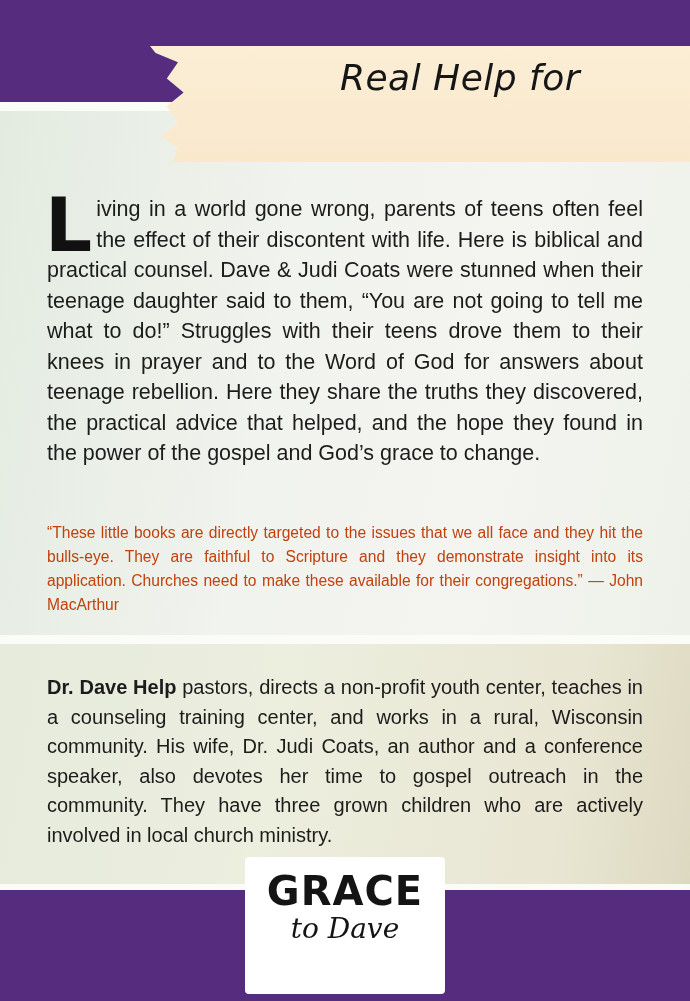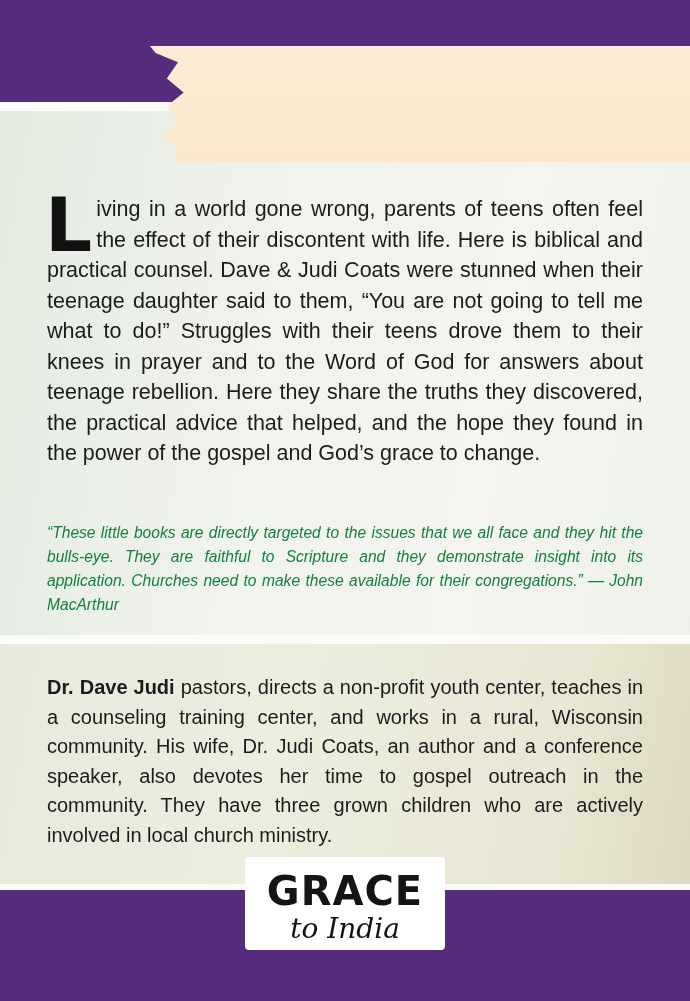--- a/index.html
+++ b/index.html
@@ -26,55 +26,56 @@
                 color: #161616; letter-spacing: 0.5px; }
   .tape-title span { display: block; }
 
   .body-text { position: absolute; left: 47px; width: 596px; font-family: "Liberation Sans", sans-serif;
                color: #1c1c1c; text-align: justify; }
   .main-para { top: 194px; font-size: 21.5px; line-height: 30.5px; }
   .drop-cap { float: left; font-family: "DejaVu Sans", sans-serif; font-weight: bold; font-size: 74px;
               line-height: 58px; margin: 2px 4px 0 -2px; color: #111; }
   .lead { font-weight: normal; }
 
-  .quote { top: 521px; font-size: 15.6px; line-height: 24px; font-style: italic; color: #15803d; }
+  .quote { top: 521px; font-size: 15.6px; line-height: 24px; color: #c2410c; }
 
   .bio { top: 673px; font-size: 20px; line-height: 29.5px; }
   .bio-name { font-weight: bold; }
 
-  .logo { position: absolute; left: 245px; top: 857px; width: 200px; height: 93px; background: #ffffff;
+  .logo { position: absolute; left: 245px; top: 857px; width: 200px; height: 137px; background: #ffffff;
           border-radius: 4px; text-align: center; }
   .logo-grace { display: block; margin-top: 14px; font-family: "DejaVu Sans", sans-serif; font-weight: bold;
                 font-size: 40px; line-height: 40px; letter-spacing: 1px; color: #141414; }
   .logo-sub { display: block; margin-top: 2px; font-family: "DejaVu Serif", serif; font-style: italic;
               font-size: 28px; line-height: 32px; color: #141414; }
 </style>
 </head>
 <body>
 
 <div class="band-top"></div>
 <div class="band-top-line"></div>
 <div class="bg-main"></div>
 <div class="sep-mid"></div>
 <div class="bg-bottom"></div>
 <div class="sep-bottom"></div>
 <div class="band-bottom"></div>
 
 <div class="tape"></div>
 <div class="tape-title">
+  <span>Real Help for</span>
 </div>
 
 <div class="body-text main-para">
   <span class="drop-cap">L</span><span class="lead">iving in a world gone wrong, parents of teens often feel the effect of their discontent with life.</span><span> Here is biblical and practical counsel. Dave &amp; Judi Coats were stunned when their teenage daughter said to them, “You are not going to tell me what to do!” Struggles with their teens drove them to their knees in prayer and to the Word of God for answers about teenage rebellion. Here they share the truths they discovered, the practical advice that helped, and the hope they found in the power of the gospel and God’s grace to change.</span>
 </div>
 
 <div class="body-text quote">
   <span>“These little books are directly targeted to the issues that we all face and they hit the bulls-eye. They are faithful to Scripture and they demonstrate insight into its application. Churches need to make these available for their congregations.”</span><span> — John MacArthur</span>
 </div>
 
 <div class="body-text bio">
-  <span class="bio-name">Dr. Dave Judi</span><span> pastors, directs a non-profit youth center, teaches in a counseling training center, and works in a rural, Wisconsin community. His wife, Dr. Judi Coats, an author and a conference speaker, also devotes her time to gospel outreach in the community. They have three grown children who are actively involved in local church ministry.</span>
+  <span class="bio-name">Dr. Dave Help</span><span> pastors, directs a non-profit youth center, teaches in a counseling training center, and works in a rural, Wisconsin community. His wife, Dr. Judi Coats, an author and a conference speaker, also devotes her time to gospel outreach in the community. They have three grown children who are actively involved in local church ministry.</span>
 </div>
 
 <div class="logo">
   <span class="logo-grace">GRACE</span>
-  <span class="logo-sub">to India</span>
+  <span class="logo-sub">to Dave</span>
 </div>
 
 </body></html>

